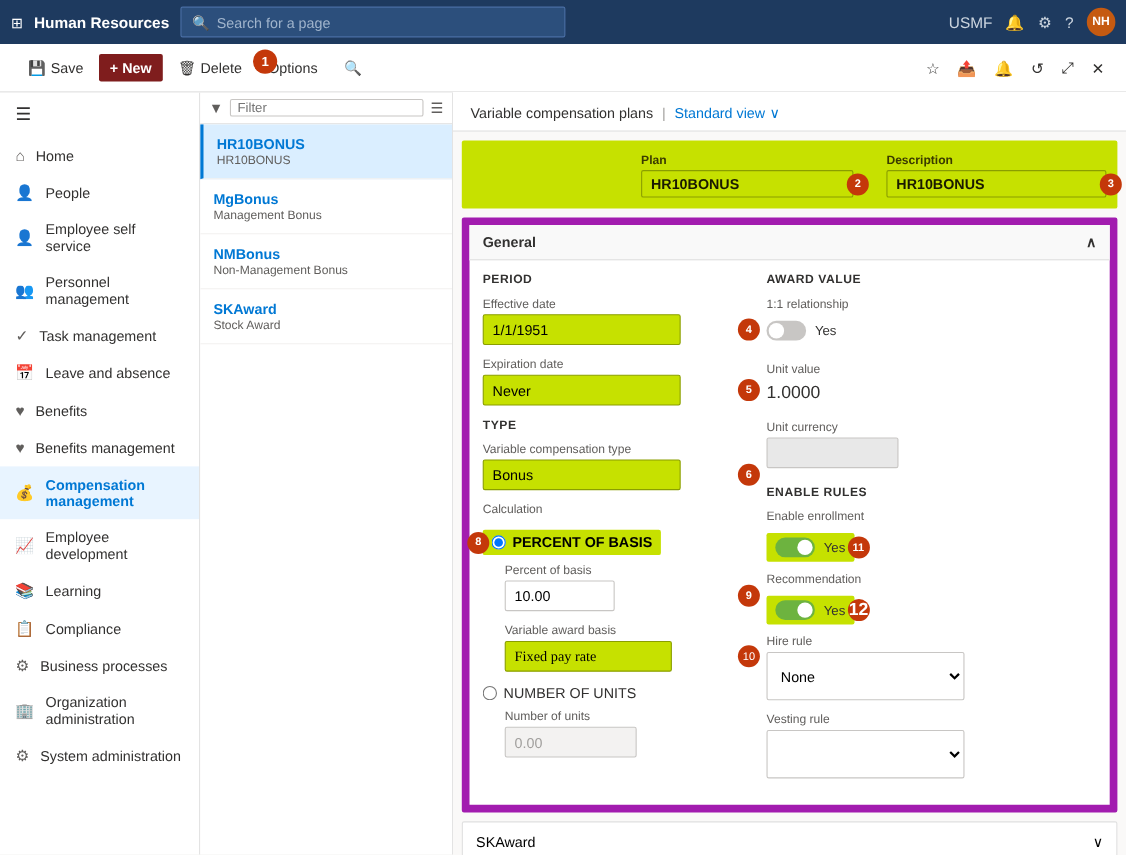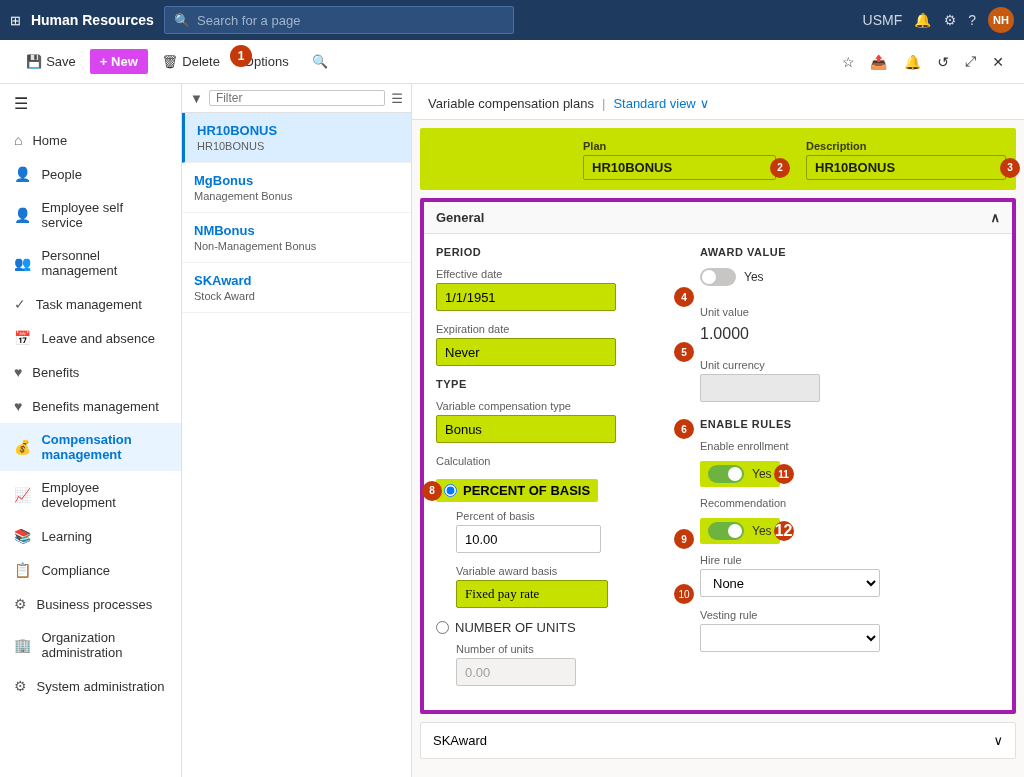--- a/index.html
+++ b/index.html
@@ -47,21 +47,21 @@
       position: relative;
     }
     .toolbar-btn {
       display: flex; align-items: center; gap: 4px;
       padding: 5px 10px;
       border: none; background: transparent;
       cursor: pointer; color: #323130; font-size: 13px;
       border-radius: 2px;
     }
     .toolbar-btn.new-btn {
-      background: #d946ef;
+      background: #7f1d1d;
       color: white;
       border-radius: 2px;
       font-weight: 600;
     }
     .num-badge {
       position: absolute;
       top: 5px;
       left: 230px;
       background: #c4380a;
       color: white;
@@ -140,21 +140,21 @@
     .content-header-sep { color: #a19f9d; }
     .view-selector {
       display: flex; align-items: center; gap: 4px;
       color: #0078d4; cursor: pointer; font-size: 13px;
     }
 
     
     .form-section {
       background: white;
       margin: 8px;
-      border: 4px solid #a21caf;
+      border: 7px solid #a21caf;
       border-radius: 2px;
     }
     .form-section-header {
       display: flex; justify-content: space-between; align-items: center;
       padding: 8px 12px;
       background: #f9f9f9;
       border-bottom: 1px solid #e0e0e0;
       font-weight: 600; font-size: 13px; color: #323130;
       cursor: pointer;
     }
@@ -204,21 +204,21 @@
       background: #c6e100;
       border-color: #8a9e00;
     }
     .field-select {
       width: 100%;
       border: 1px solid #c8c6c4;
       padding: 4px 8px;
       font-size: 13px;
       border-radius: 2px;
       background: white;
-      height: 28px;
+      height: 44px;
     }
 
     
     .section-label { font-size: 11px; font-weight: 700; color: #323130; text-transform: uppercase; letter-spacing: 0.5px; margin-bottom: 10px; }
 
     
     .toggle-row { display: flex; align-items: center; gap: 8px; margin-bottom: 10px; }
     .toggle {
       width: 36px; height: 18px; border-radius: 10px;
       background: #c8c6c4; position: relative; cursor: pointer;
@@ -477,21 +477,21 @@
             <div style="position:relative; display:flex; align-items:center; margin-bottom:8px; background:#c6e100; padding:4px 8px; border-radius:2px; width:fit-content;">
               <input type="radio" name="basis_type" checked="" style="">
               <span style="margin-left:6px; font-size:13px; font-weight:600;">PERCENT OF BASIS</span>
               <div style="position:absolute; left:-14px; background:#c4380a; color:white; border-radius:50%; width:20px; height:20px; display:flex; align-items:center; justify-content:center; font-size:10px; font-weight:700; z-index:5;">8</div>
             </div>
 
             <div style="padding-left:20px;">
               <div class="field-group">
                 <div class="field-label">Percent of basis</div>
                 <div style="position:relative; display:flex; align-items:center;">
-                  <input class="field-input" type="text" value="10.00" style="width: 145px;">
+                  <input class="field-input" type="text" value="10.00" style="width: 100px;">
                   <div style="position:absolute; right:-14px; background:#c4380a; color:white; border-radius:50%; width:20px; height:20px; display:flex; align-items:center; justify-content:center; font-size:10px; font-weight:700; z-index:5;">9</div>
                 </div>
               </div>
               <div class="field-group">
                 <div class="field-label">Variable award basis</div>
                 <div style="position:relative; display:flex; align-items:center;">
                   <input class="field-input highlighted" type="text" value="Fixed pay rate" style="width: 152px; font-family: Liberation Serif, serif;">
                   <div style="position:absolute; right:-14px; background:#c4380a; color:white; border-radius:50%; width:20px; height:20px; display:flex; align-items:center; justify-content:center; font-size:10px; font-weight:400; z-index:5;">10</div>
                 </div>
               </div>
@@ -506,20 +506,21 @@
                 <div class="field-label">Number of units</div>
                 <input class="field-input disabled-input" type="text" value="0.00" style="width: 120px;" disabled="">
               </div>
             </div>
           </div>
 
           <div class="col-right">
 
             <div class="section-label">AWARD VALUE</div>
             <div class="toggle-wrapper">
+              <div class="field-label">1:1 relationship</div>
               <div class="toggle-row">
                 <div class="toggle"></div>
                 <span class="toggle-yes">Yes</span>
               </div>
             </div>
 
             <div class="field-group">
               <div class="field-label">Unit value</div>
               <div class="unit-value">1.0000</div>
             </div>

